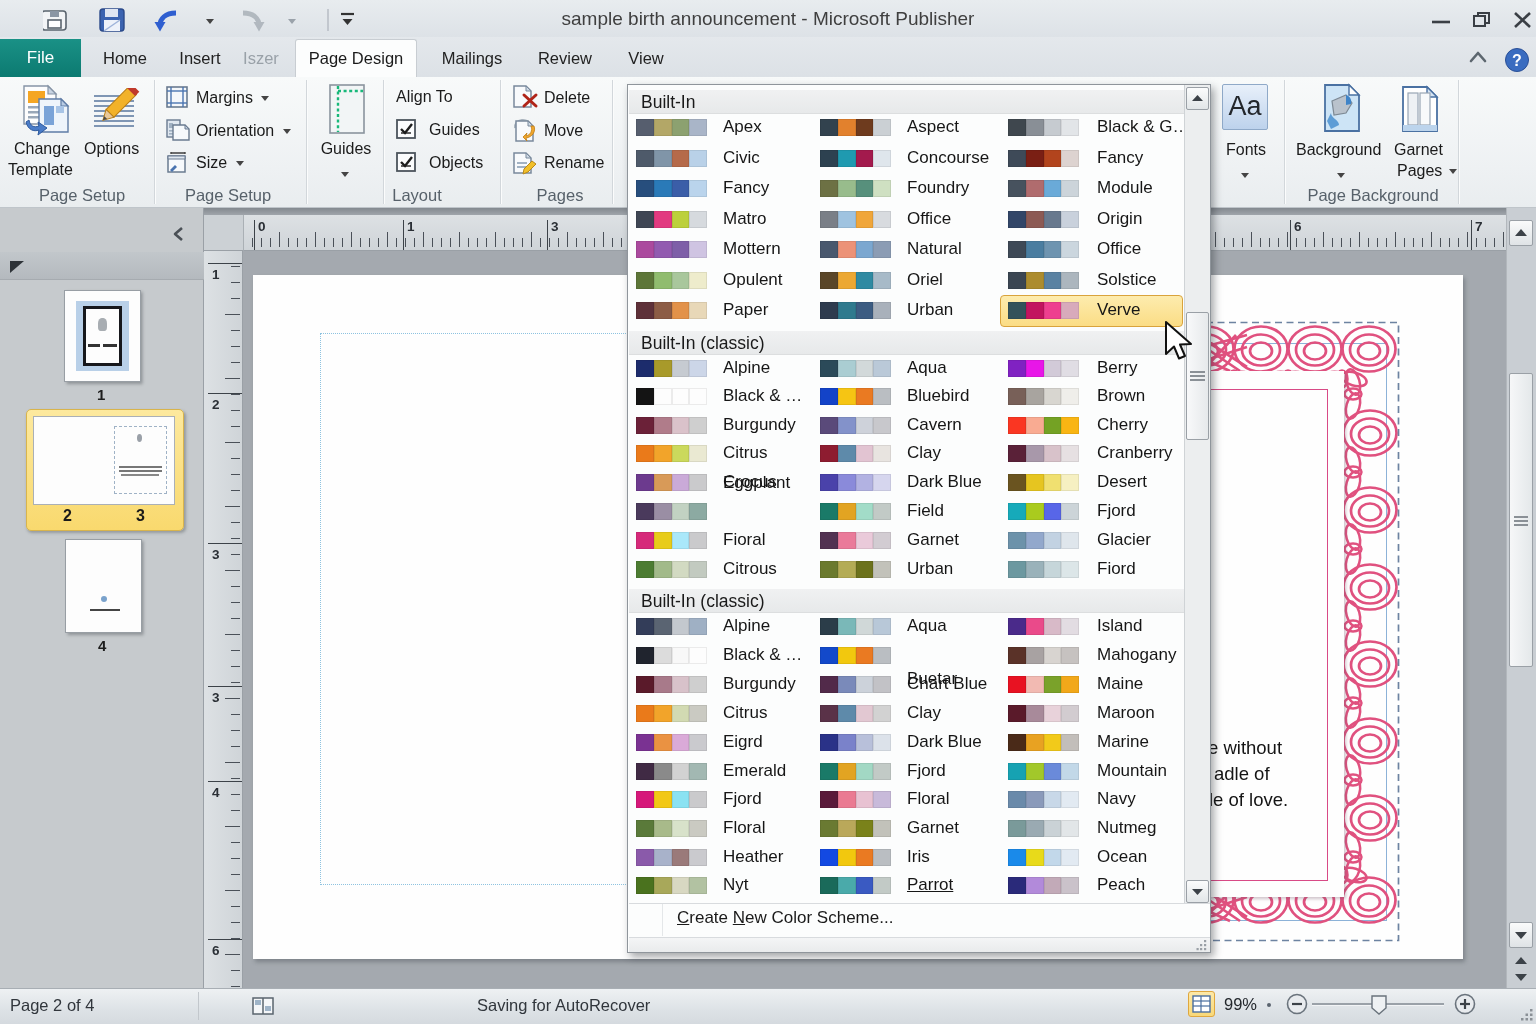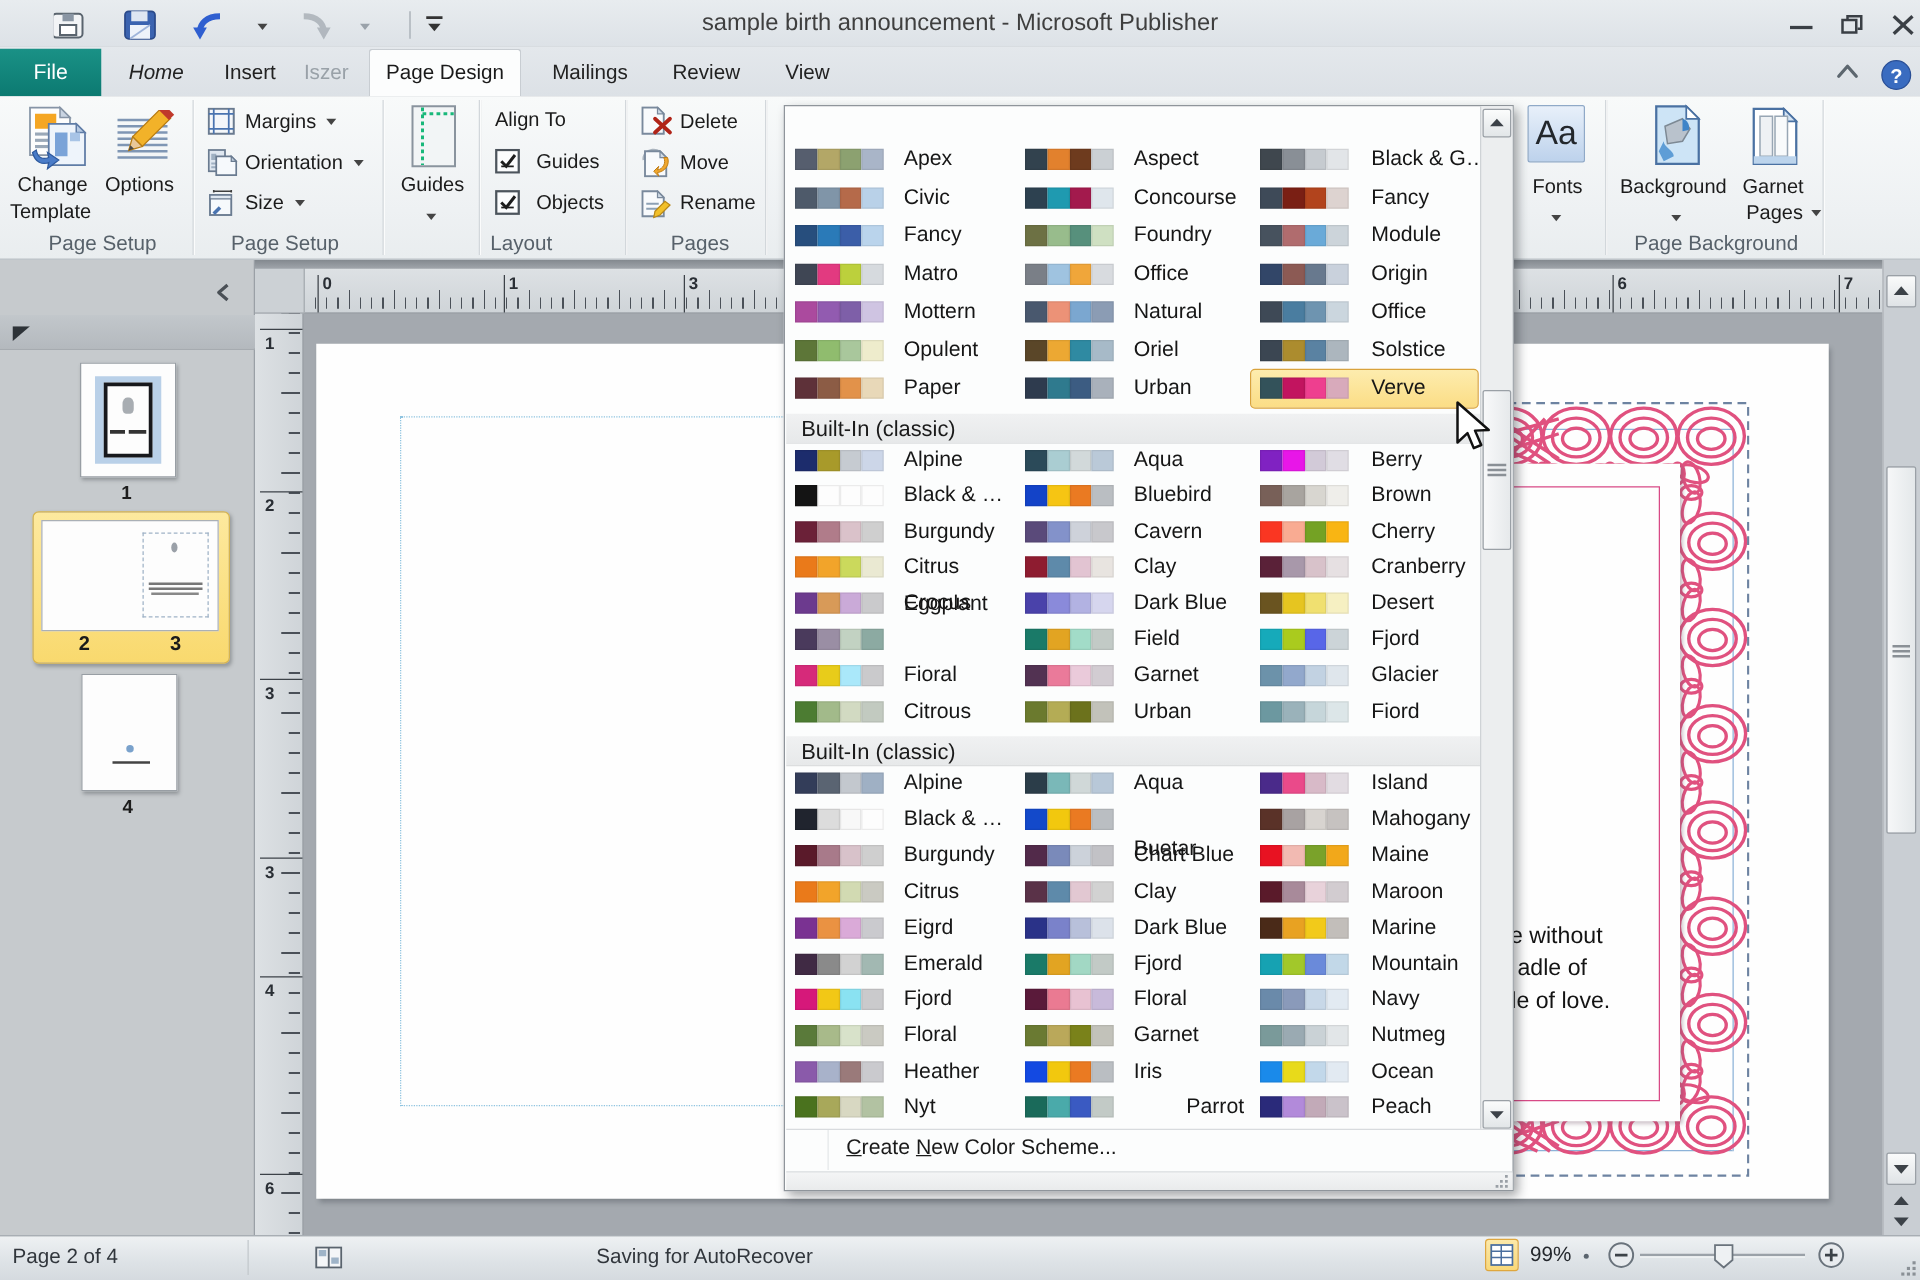--- a/index.html
+++ b/index.html
@@ -57,21 +57,21 @@
   <path d="M58 8 v-3 h11 v10 h-3"></path>
  </g>
  <g stroke="#3a3f45" stroke-width="2.6">
   <line x1="95" y1="5" x2="110" y2="19"></line>
         <line x1="110" y1="5" x2="95" y2="19"></line>
  </g>
 </svg>
 
 <div class="abs" style="left:0;top:37px;width:1536px;height:40px;background:linear-gradient(#e4e8ec,#dce1e6);"></div>
 <div class="abs" style="left:0;top:39px;width:81px;height:38px;background:linear-gradient(#1a9186,#0c7a71);color:#fff;font-size:17px;text-align:center;line-height:37px;">File</div>
-<div class="tab" style="left:90px;width:70px;font-style:italic;">Home</div>
+<div class="tab" style="left:90px;width:70px;">Home</div>
 <div class="tab" style="left:165px;width:70px;">Insert</div>
 <div class="tab" style="left:228px;width:66px;color:#99a1a8;">Iszer</div>
 <div class="abs" style="left:295px;top:39px;width:122px;height:38px;background:#fcfdfd;border:1px solid #c8cdd2;border-bottom:none;border-radius:3px 3px 0 0;box-sizing:border-box;font-size:16.5px;color:#1a1a1a;text-align:center;line-height:36px;">Page Design</div>
 <div class="tab" style="left:432px;width:80px;">Mailings</div>
 <div class="tab" style="left:528px;width:74px;">Review</div>
 <div class="tab" style="left:613px;width:66px;">View</div>
 <svg class="abs" style="left:1468px;top:49px;" width="20" height="16" viewBox="0 0 20 16">
       <path d="M3 12 L10 4 L17 12" fill="none" stroke="#5d676f" stroke-width="2.6" stroke-linecap="round" stroke-linejoin="round"></path>
     </svg>
 <svg class="abs" style="left:1504px;top:47px;" width="26" height="26" viewBox="0 0 26 26">
@@ -416,20 +416,21 @@
         <rect x="10" y="1" width="2.5" height="2.5"></rect>
         <rect x="10" y="5.5" width="2.5" height="2.5"></rect>
         <rect x="10" y="10" width="2.5" height="2.5"></rect>
         <rect x="5.5" y="5.5" width="2.5" height="2.5"></rect>
         <rect x="5.5" y="10" width="2.5" height="2.5"></rect>
         <rect x="1" y="10" width="2.5" height="2.5"></rect>
       </g>
 </svg>
 
 <div class="abs" style="left:627px;top:84px;width:584px;height:869px;background:#fcfdfd;border:1px solid #8f959b;box-sizing:border-box;box-shadow:3px 4px 8px rgba(30,34,40,0.40);"></div>
+<div class="shead" style="top:90px;">Built-In</div>
     <div class="shead" style="top:331px;">Built-In (classic)</div>
     <div class="shead" style="top:589px;">Built-In (classic)</div>
     <div class="abs" style="left:1000px;top:295px;width:183px;height:32px;background:linear-gradient(#fdecae,#fbdd85);border:1.5px solid #d9a33c;border-radius:4px;box-sizing:border-box;"></div>
     <div class="sw" style="left:636px;top:119.0px;">
       <div style="background:#565e6e;"></div>
       <div style="background:#b3a767;"></div>
       <div style="background:#8ca170;"></div>
       <div style="background:#a9b5c8;"></div>
     </div>
     <div class="gname" style="left:723px;top:117.0px;">Apex</div>
@@ -936,21 +937,21 @@
       <div style="background:#d8d8c2;"></div>
       <div style="background:#b2c2a2;"></div>
     </div>
     <div class="gname" style="left:723px;top:875.0px;">Nyt</div>
     <div class="sw" style="left:820px;top:877.0px;">
       <div style="background:#1a6a5a;"></div>
       <div style="background:#4aaaaa;"></div>
       <div style="background:#3a5ac2;"></div>
       <div style="background:#c2cac6;"></div>
     </div>
-    <div class="gname" style="left:949px;top:875.0px;">Parrot</div>
+    <div class="gname" style="left:907px;top:875.0px;text-decoration:underline;">Parrot</div>
     <div class="sw" style="left:1008px;top:877.0px;">
       <div style="background:#2a2a7a;"></div>
       <div style="background:#b28ada;"></div>
       <div style="background:#c2aab8;"></div>
       <div style="background:#cac2ca;"></div>
     </div>
     <div class="gname" style="left:1097px;top:875.0px;">Peach</div>
 <div class="abs" style="left:1184px;top:85px;width:26px;height:818px;background:#eceeef;border-left:1px solid #cfd3d6;box-sizing:border-box;"></div>
 <div class="abs" style="left:1186px;top:87px;width:23px;height:23px;background:linear-gradient(#fbfcfc,#e2e6e8);border:1px solid #9aa0a6;border-radius:2px;box-sizing:border-box;"></div>
 <svg class="abs" style="left:1190px;top:93px;" width="15" height="11" viewBox="0 0 15 11">

